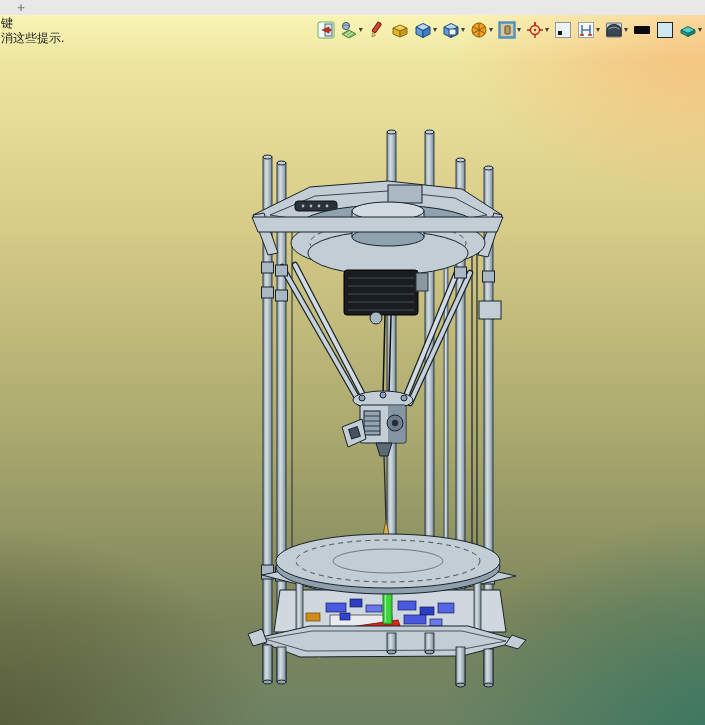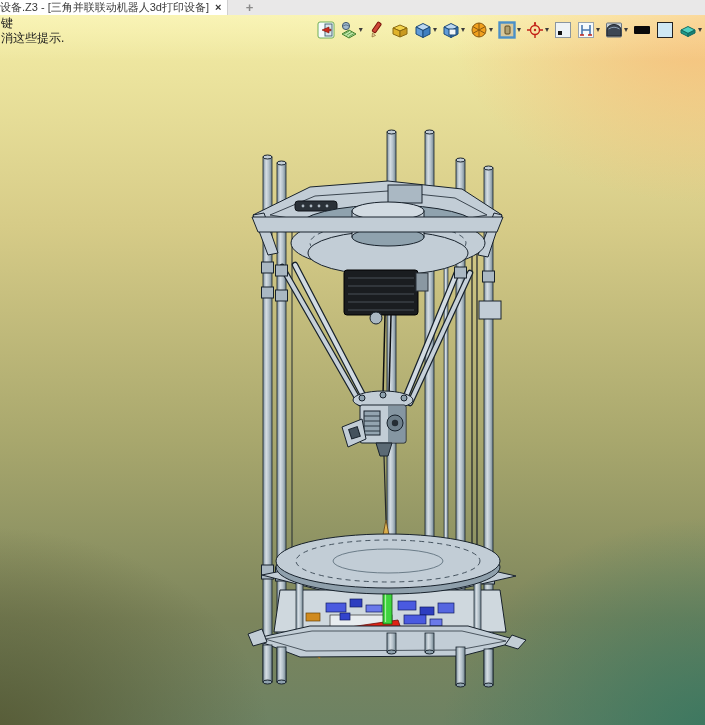--- a/index.html
+++ b/index.html
@@ -58,24 +58,20 @@
   .scene{position:absolute;top:0;left:0;width:705px;height:710px;z-index:2;}
   .body{fill:var(--model_body);stroke:var(--model_outline);stroke-width:1;}
   .mid{fill:#aab8c3;stroke:var(--model_outline);stroke-width:1;}
   .shade{fill:var(--model_shade);stroke:var(--model_outline);stroke-width:1;}
   .dk{fill:#1a1d20;stroke:#000;stroke-width:1;}
 </style>
 </head>
 <body>
 
 <div class="tabbar">
-  <div class="tab">
-    <span class="tab-title">设备.Z3 - [三角并联联动机器人3d打印设备]</span>
-    <span class="tab-close">×</span>
-  </div>
   <div class="newtab">+</div>
 </div>
 
 <div class="viewport">
 
   <div class="hint">
     <div>键</div>
     <div>消这些提示.</div>
   </div>
 

